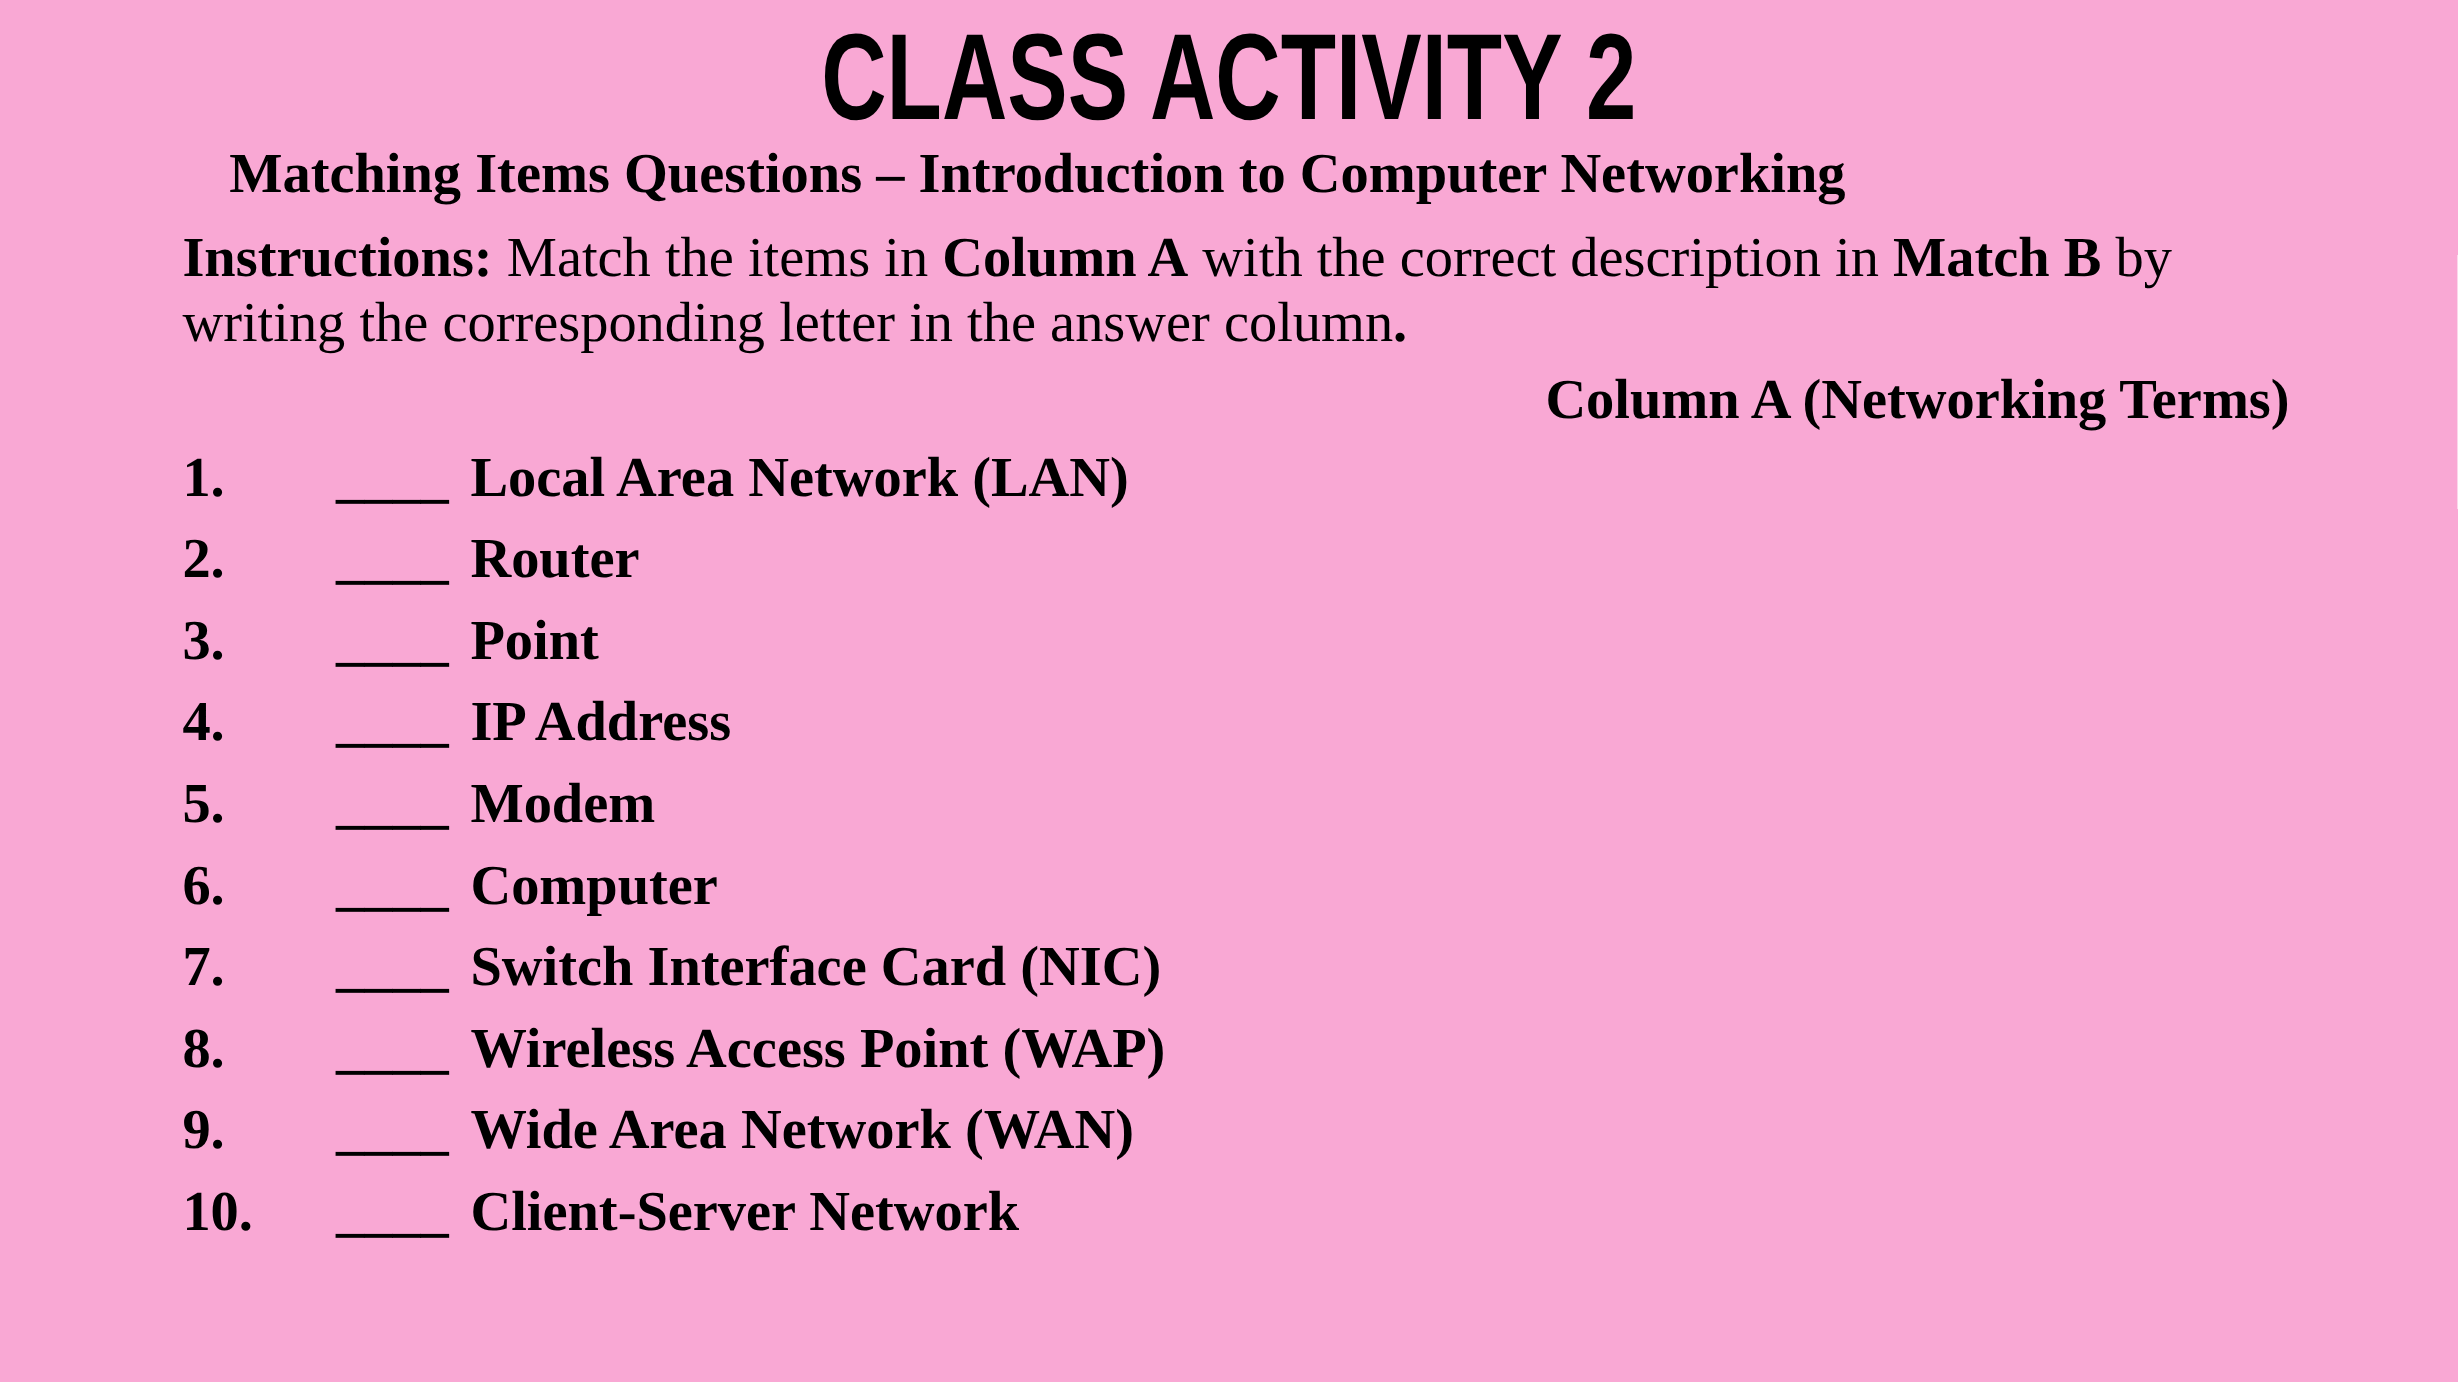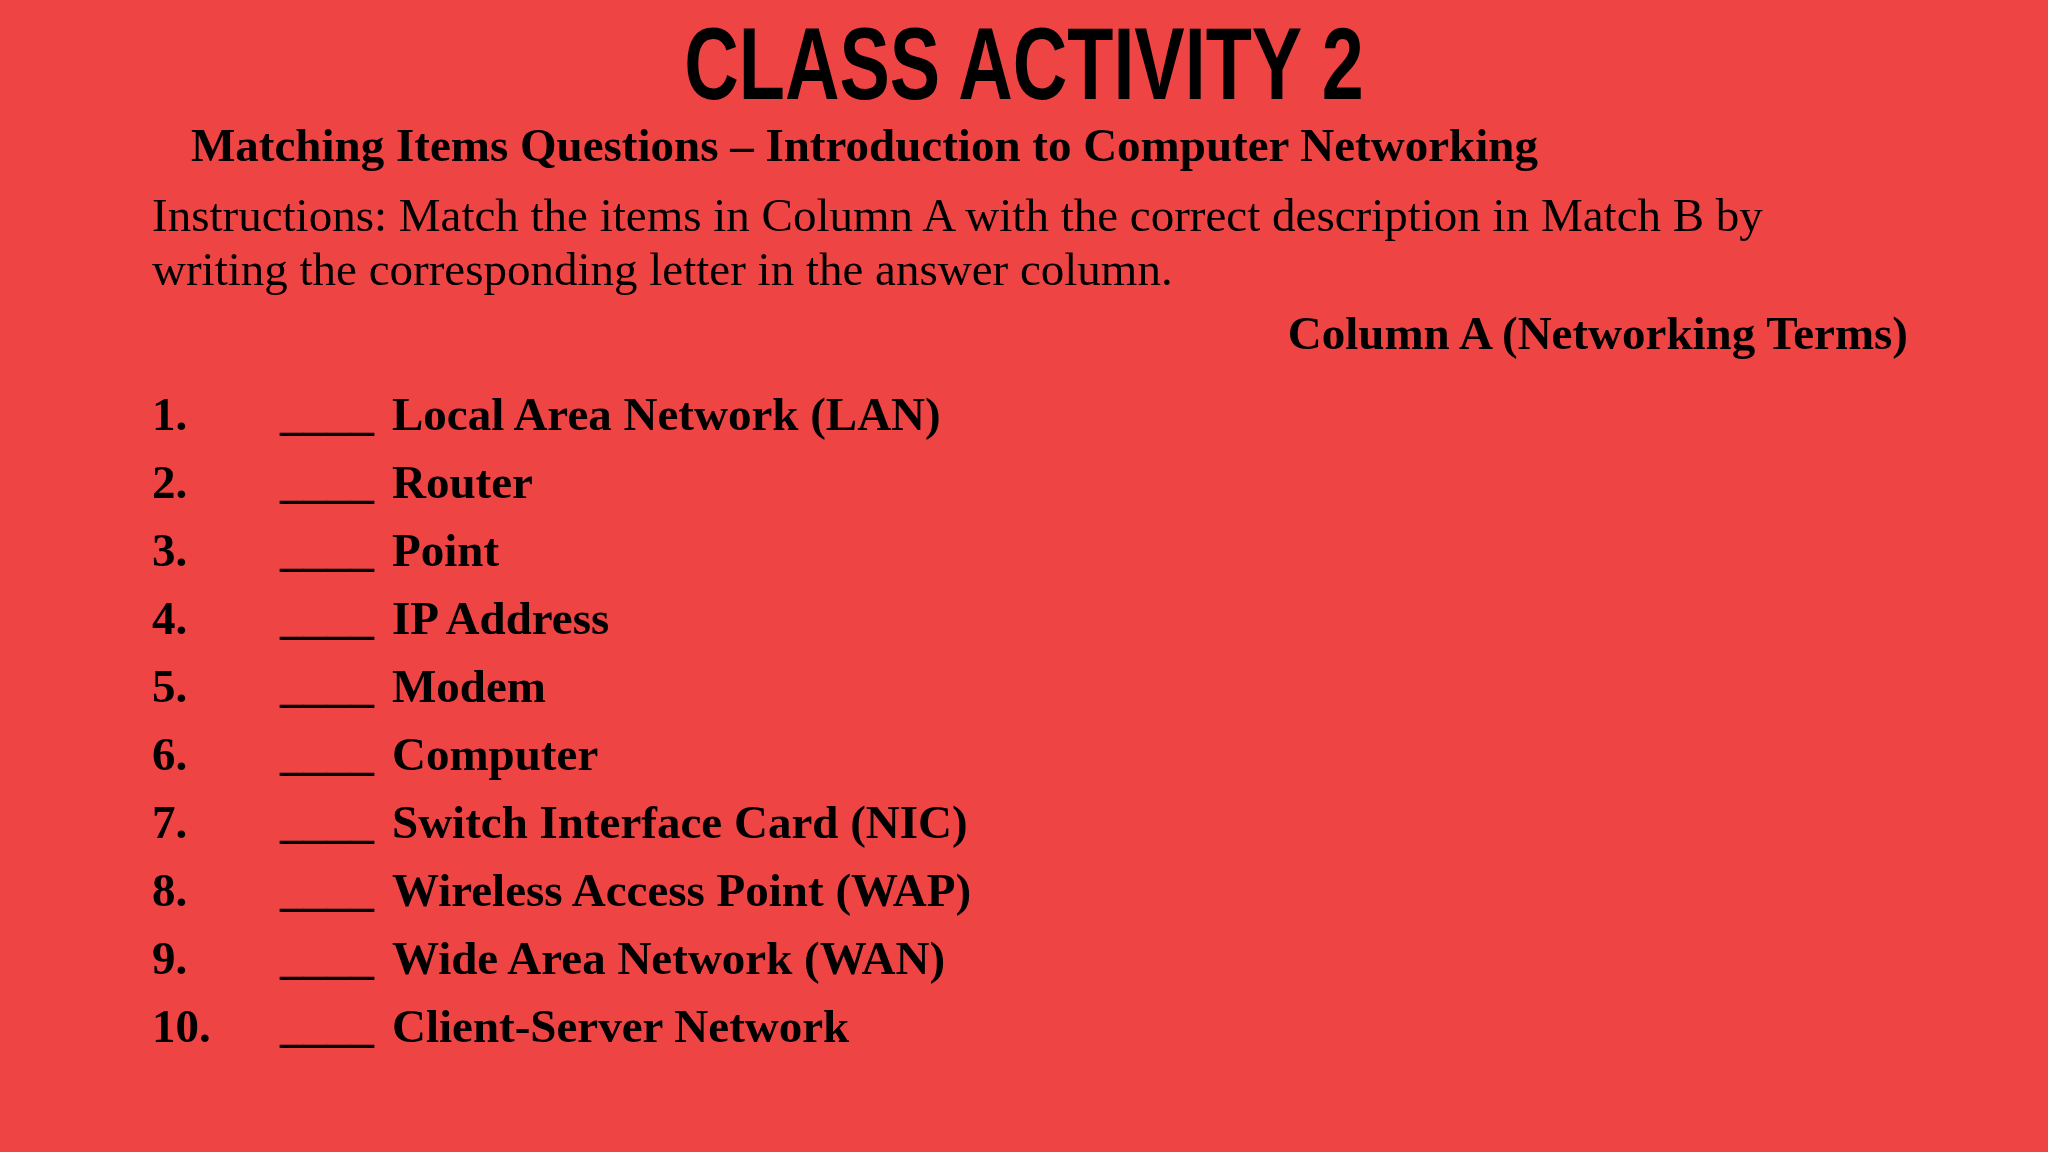--- a/index.html
+++ b/index.html
@@ -1,20 +1,20 @@
 <!DOCTYPE html>
 <html><head>
 <meta charset="utf-8">
 <style>
   html, body { margin: 0; padding: 0; background: #ffffff; }
   .page {
     position: relative;
     width: 2048px;
     height: 1152px;
-    background: #ef4444;
+    background: #f9a8d4;
     color: #000000;
     font-family: "Liberation Serif", serif;
     overflow: hidden;
   }
   .title {
     margin-top: 12px;
     text-align: center;
     font-family: "Liberation Sans", sans-serif;
     font-weight: 700;
     font-size: 102px;
@@ -34,30 +34,30 @@
     line-height: 54px;
     white-space: pre;
     margin-left: 39px;
   }
   .instructions {
     margin-top: 16px;
     font-size: 47px;
     line-height: 54px;
   }
   .instr-line { white-space: pre; }
-  .b { font-weight: 400; }
+  .b { font-weight: 700; }
   .col-a-heading {
     margin-top: 10px;
     font-size: 47px;
     font-weight: 700;
     line-height: 54px;
     white-space: pre;
     text-align: right;
   }
-  .match-list { margin-top: 20px; }
+  .match-list { margin-top: 4px; }
   .item {
     height: 68px;
     line-height: 68px;
     font-size: 47px;
     font-weight: 700;
     white-space: nowrap;
   }
   .num {
     display: inline-block;
     width: 128px;

